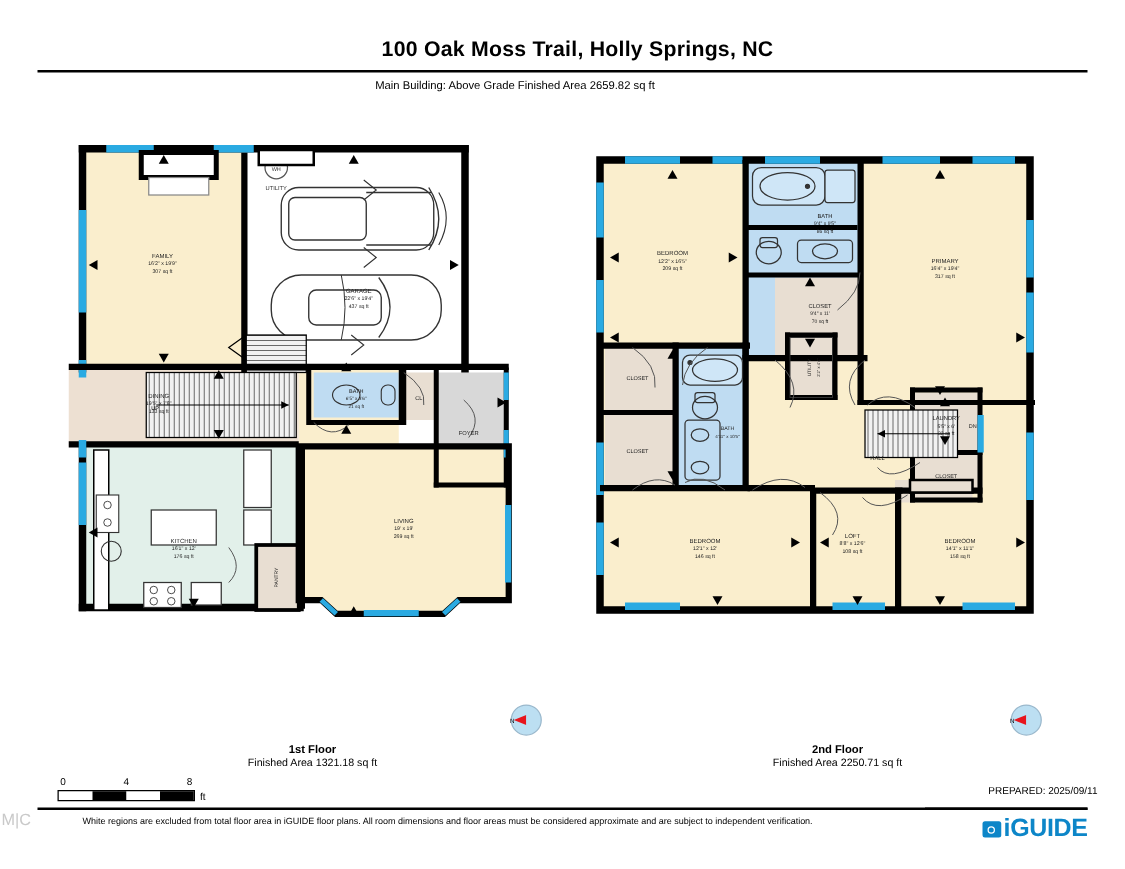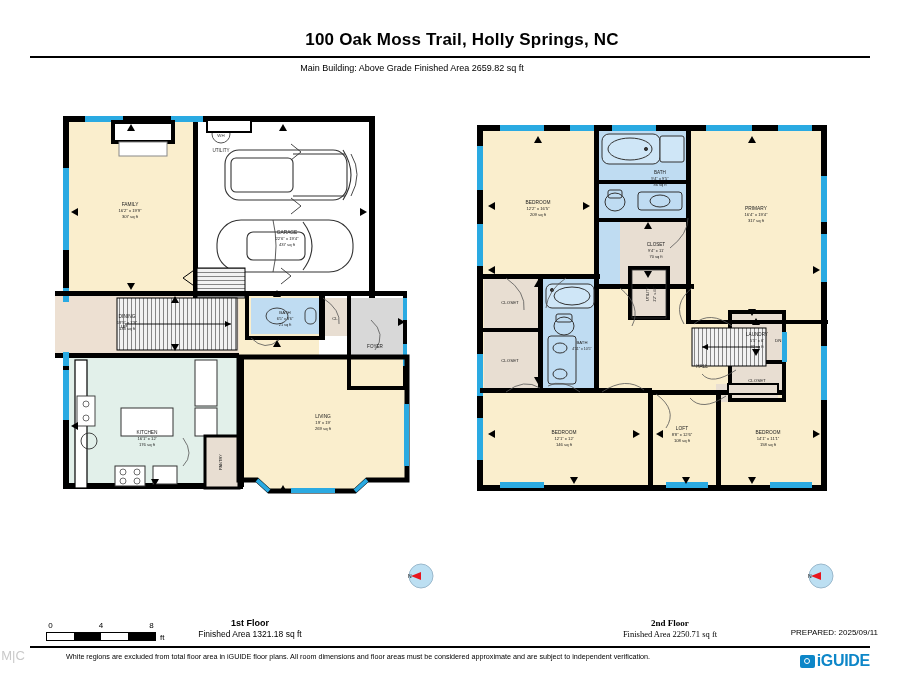--- a/index.html
+++ b/index.html
@@ -10,24 +10,24 @@
   #title{position:absolute;left:0;top:30px;width:900px;text-align:center;
          font-size:17px;font-weight:bold;letter-spacing:.2px;padding-left:12px;}
   #title-rule{position:absolute;left:30px;top:56px;width:840px;height:2px;background:#000;}
   #subtitle{position:absolute;left:0;top:63px;width:824px;text-align:center;font-size:9px;}
 
   
   .plan{position:absolute;}
   .plan svg{display:block;}
 
   
-  .floor-cap{position:absolute;text-align:center;font-size:8.5px;line-height:11px;margin-top:24px;}
+  .floor-cap{position:absolute;text-align:center;font-size:8.5px;line-height:11px;}
   .floor-cap .nm{font-weight:bold;font-size:9px;}
   #cap1{left:140px;top:594px;width:220px;}
-  #cap2{left:560px;top:594px;width:220px;font-family:Liberation Serif, serif;}
+  #cap2{left:560px;top:594px;width:220px;}
 
   .compass{position:absolute;width:26px;height:26px;}
   #comp1{left:408px;top:563px;}
   #comp2{left:808px;top:563px;}
 
   
   #scale{position:absolute;left:46px;top:621px;width:110px;}
   #scale .nums{position:relative;height:11px;font-size:8px;}
   #scale .nums span{position:absolute;transform:translateX(-50%);}
   #scale .bar{position:relative;height:7px;border:1px solid #000;display:flex;}
@@ -37,21 +37,21 @@
 
   
   #foot-rule{position:absolute;left:30px;top:646px;width:840px;height:2px;background:#000;}
   #disclaimer{position:absolute;left:34px;top:652px;width:680px;font-size:7.2px;line-height:10px;margin-left:32px;}
   #prepared{position:absolute;right:22px;top:628px;font-size:8px;}
   #logo-rule{position:absolute;right:30px;top:646px;width:130px;height:2px;background:#000;}
   #logo{position:absolute;right:30px;top:652px;display:flex;align-items:center;gap:2px;}
   #logo .mark{width:15px;height:13px;background:#0d86c8;border-radius:2px;position:relative;}
   #logo .mark:after{content:"";position:absolute;left:4.5px;top:3.5px;width:6px;height:6px;
      border:1.5px solid #fff;border-radius:50%;box-sizing:border-box;}
-  #logo .wd{font-size:16px;font-weight:bold;color:#0d86c8;letter-spacing:-.3px;}
+  #logo .wd{font-size:20px;font-weight:bold;color:#0d86c8;letter-spacing:-.3px;}
 
   #watermark{position:absolute;left:-6px;top:648px;font-size:13px;color:#c9c9c9;}
 </style>
 </head>
 <body>
 
 <div id="title">100 Oak Moss Trail, Holly Springs, NC</div>
 <div id="title-rule"></div>
 <div id="subtitle">Main Building: Above Grade Finished Area 2659.82 sq ft</div>
 

